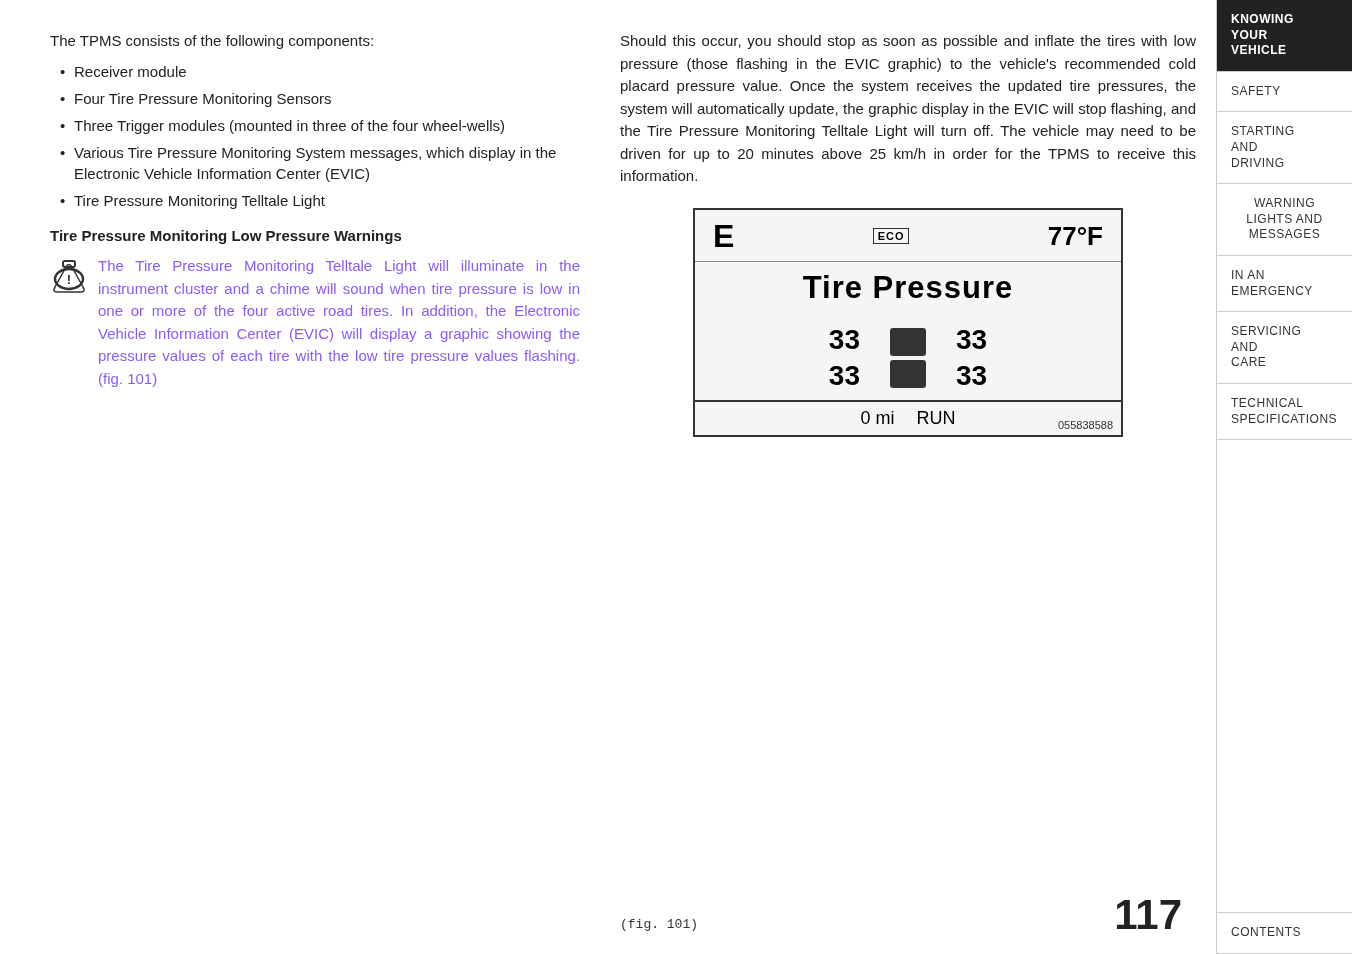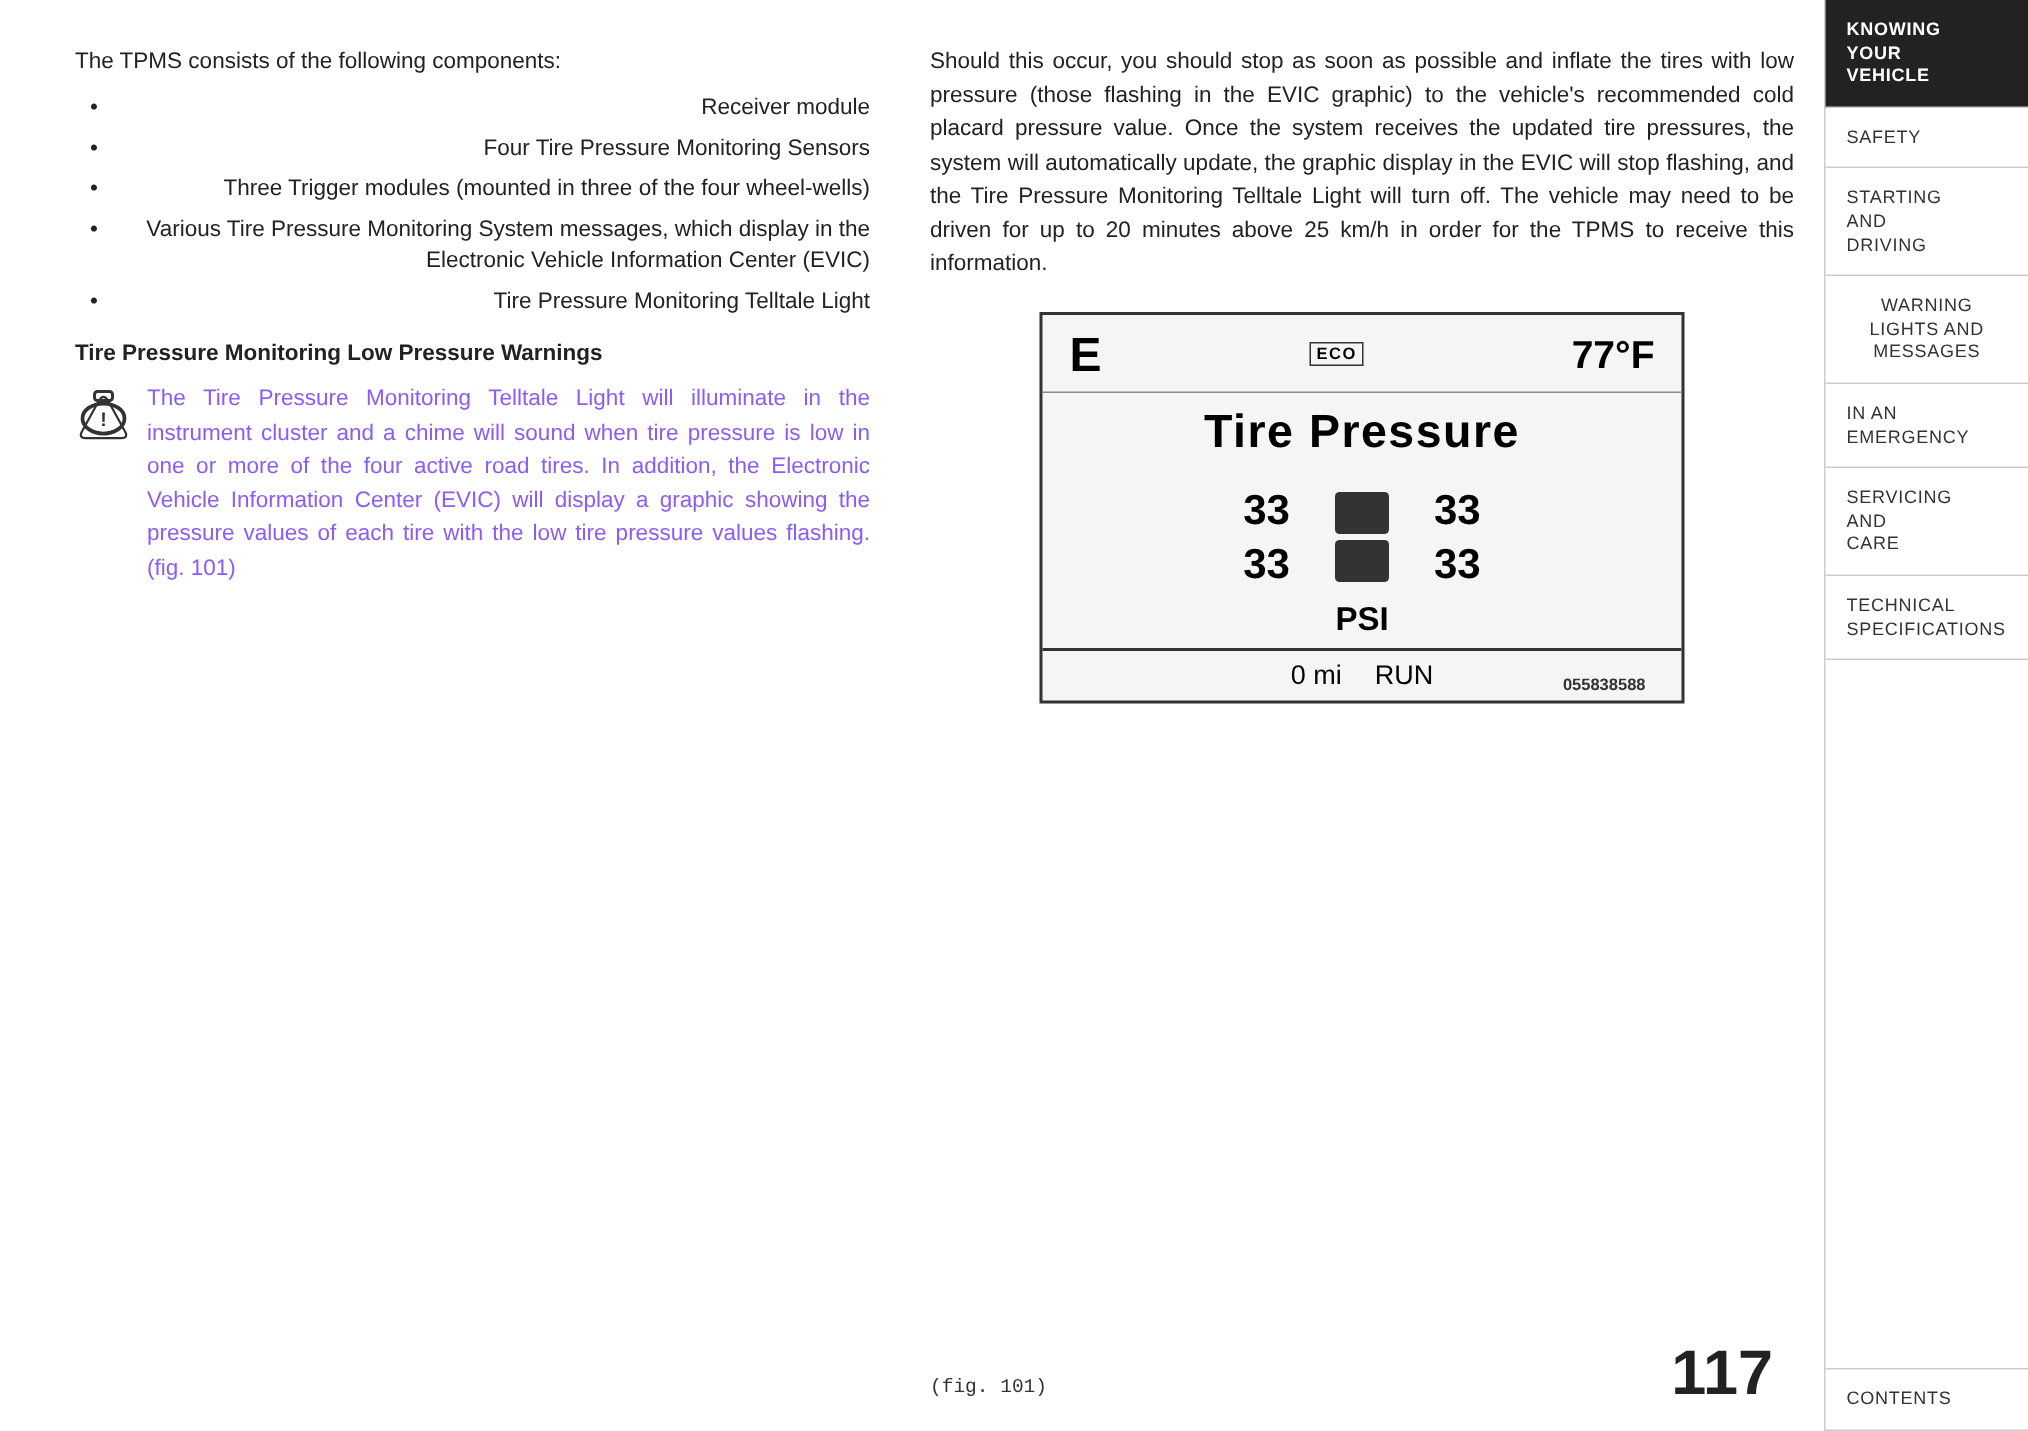--- a/index.html
+++ b/index.html
@@ -91,21 +91,20 @@
     p {
       line-height: 1.5;
       text-align: justify;
       margin-bottom: 8px;
       color: #222;
     }
 
     .bullet-list {
       list-style: none;
       margin: 8px 0 12px 10px;
-      text-align: right;
     }
 
     .bullet-list li {
       position: relative;
       padding-left: 14px;
       margin-bottom: 6px;
       line-height: 1.4;
       color: #222;
     }
 
@@ -239,24 +238,23 @@
       justify-content: center;
       align-items: center;
       padding: 6px 18px;
       gap: 22px;
       font-size: 18px;
     }
 
     .evic-figure-num {
       position: absolute;
       bottom: 4px;
-      right: 24px;
+      right: 8px;
       font-size: 11px;
       color: #333;
-      font-weight: bold;
     }
 
     
     .sidebar-spacer {
       flex: 1;
       border-bottom: 1px solid #ccc;
     }
   </style>
 </head>
 <body>
@@ -318,21 +316,20 @@
           <div class="evic-car-icon">
             <div class="evic-car-block"></div>
             <div class="evic-car-block"></div>
           </div>
           <div class="evic-right-nums">
             <span>33</span>
             <span>33</span>
           </div>
         </div>
 
-        <div class="evic-psi">PSI</div>
 
         <div class="evic-bottom-bar">
           <span>0 mi</span>
           <span>RUN</span>
         </div>
 
         <div class="evic-figure-num">055838588</div>
 
       </div>
 

